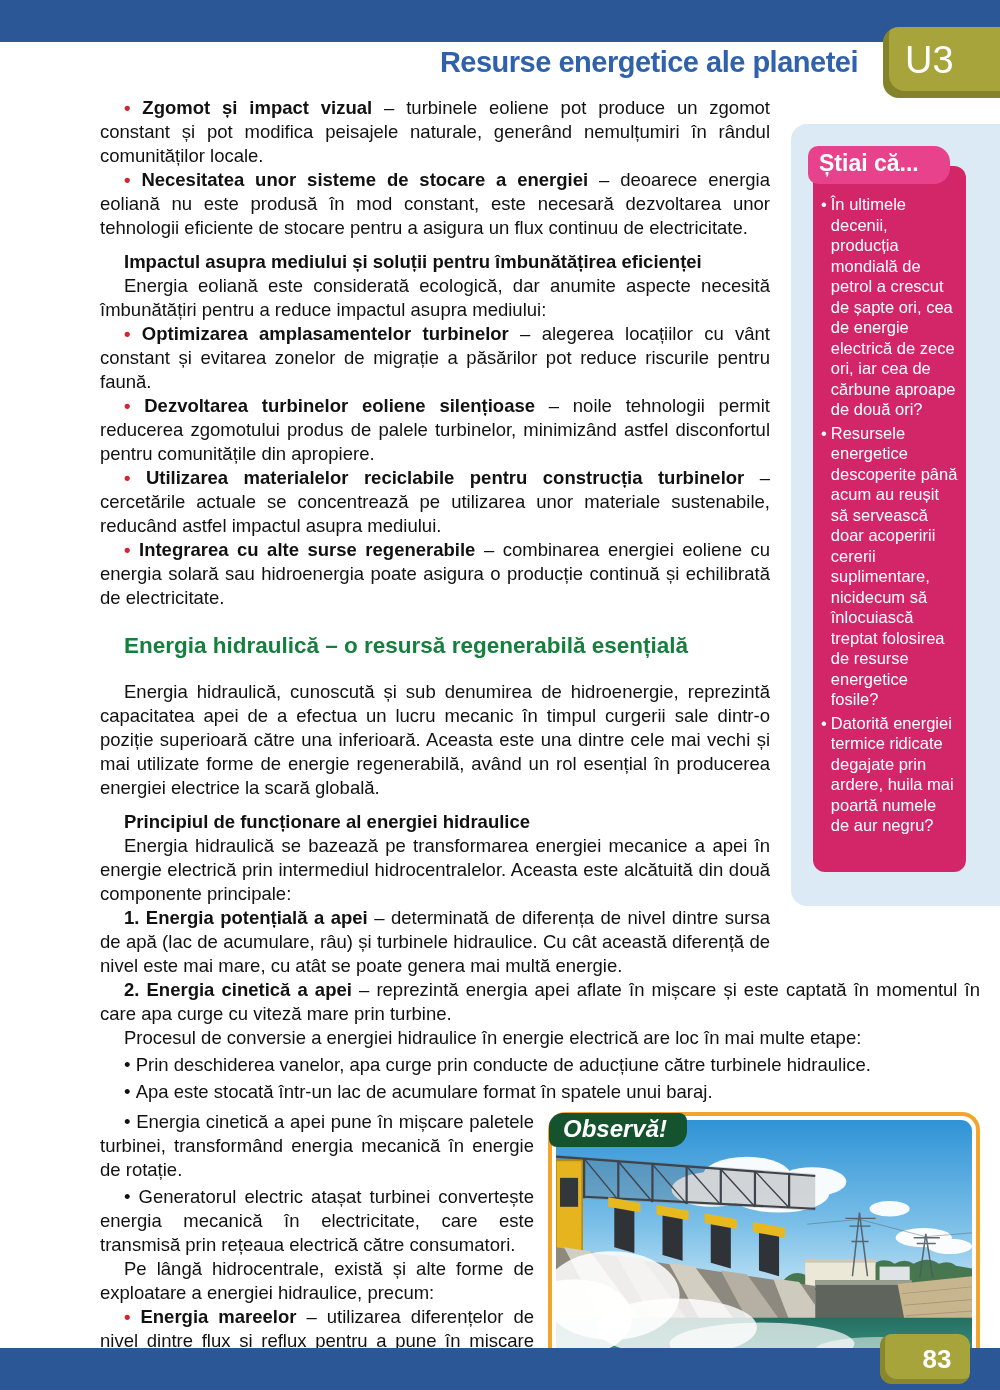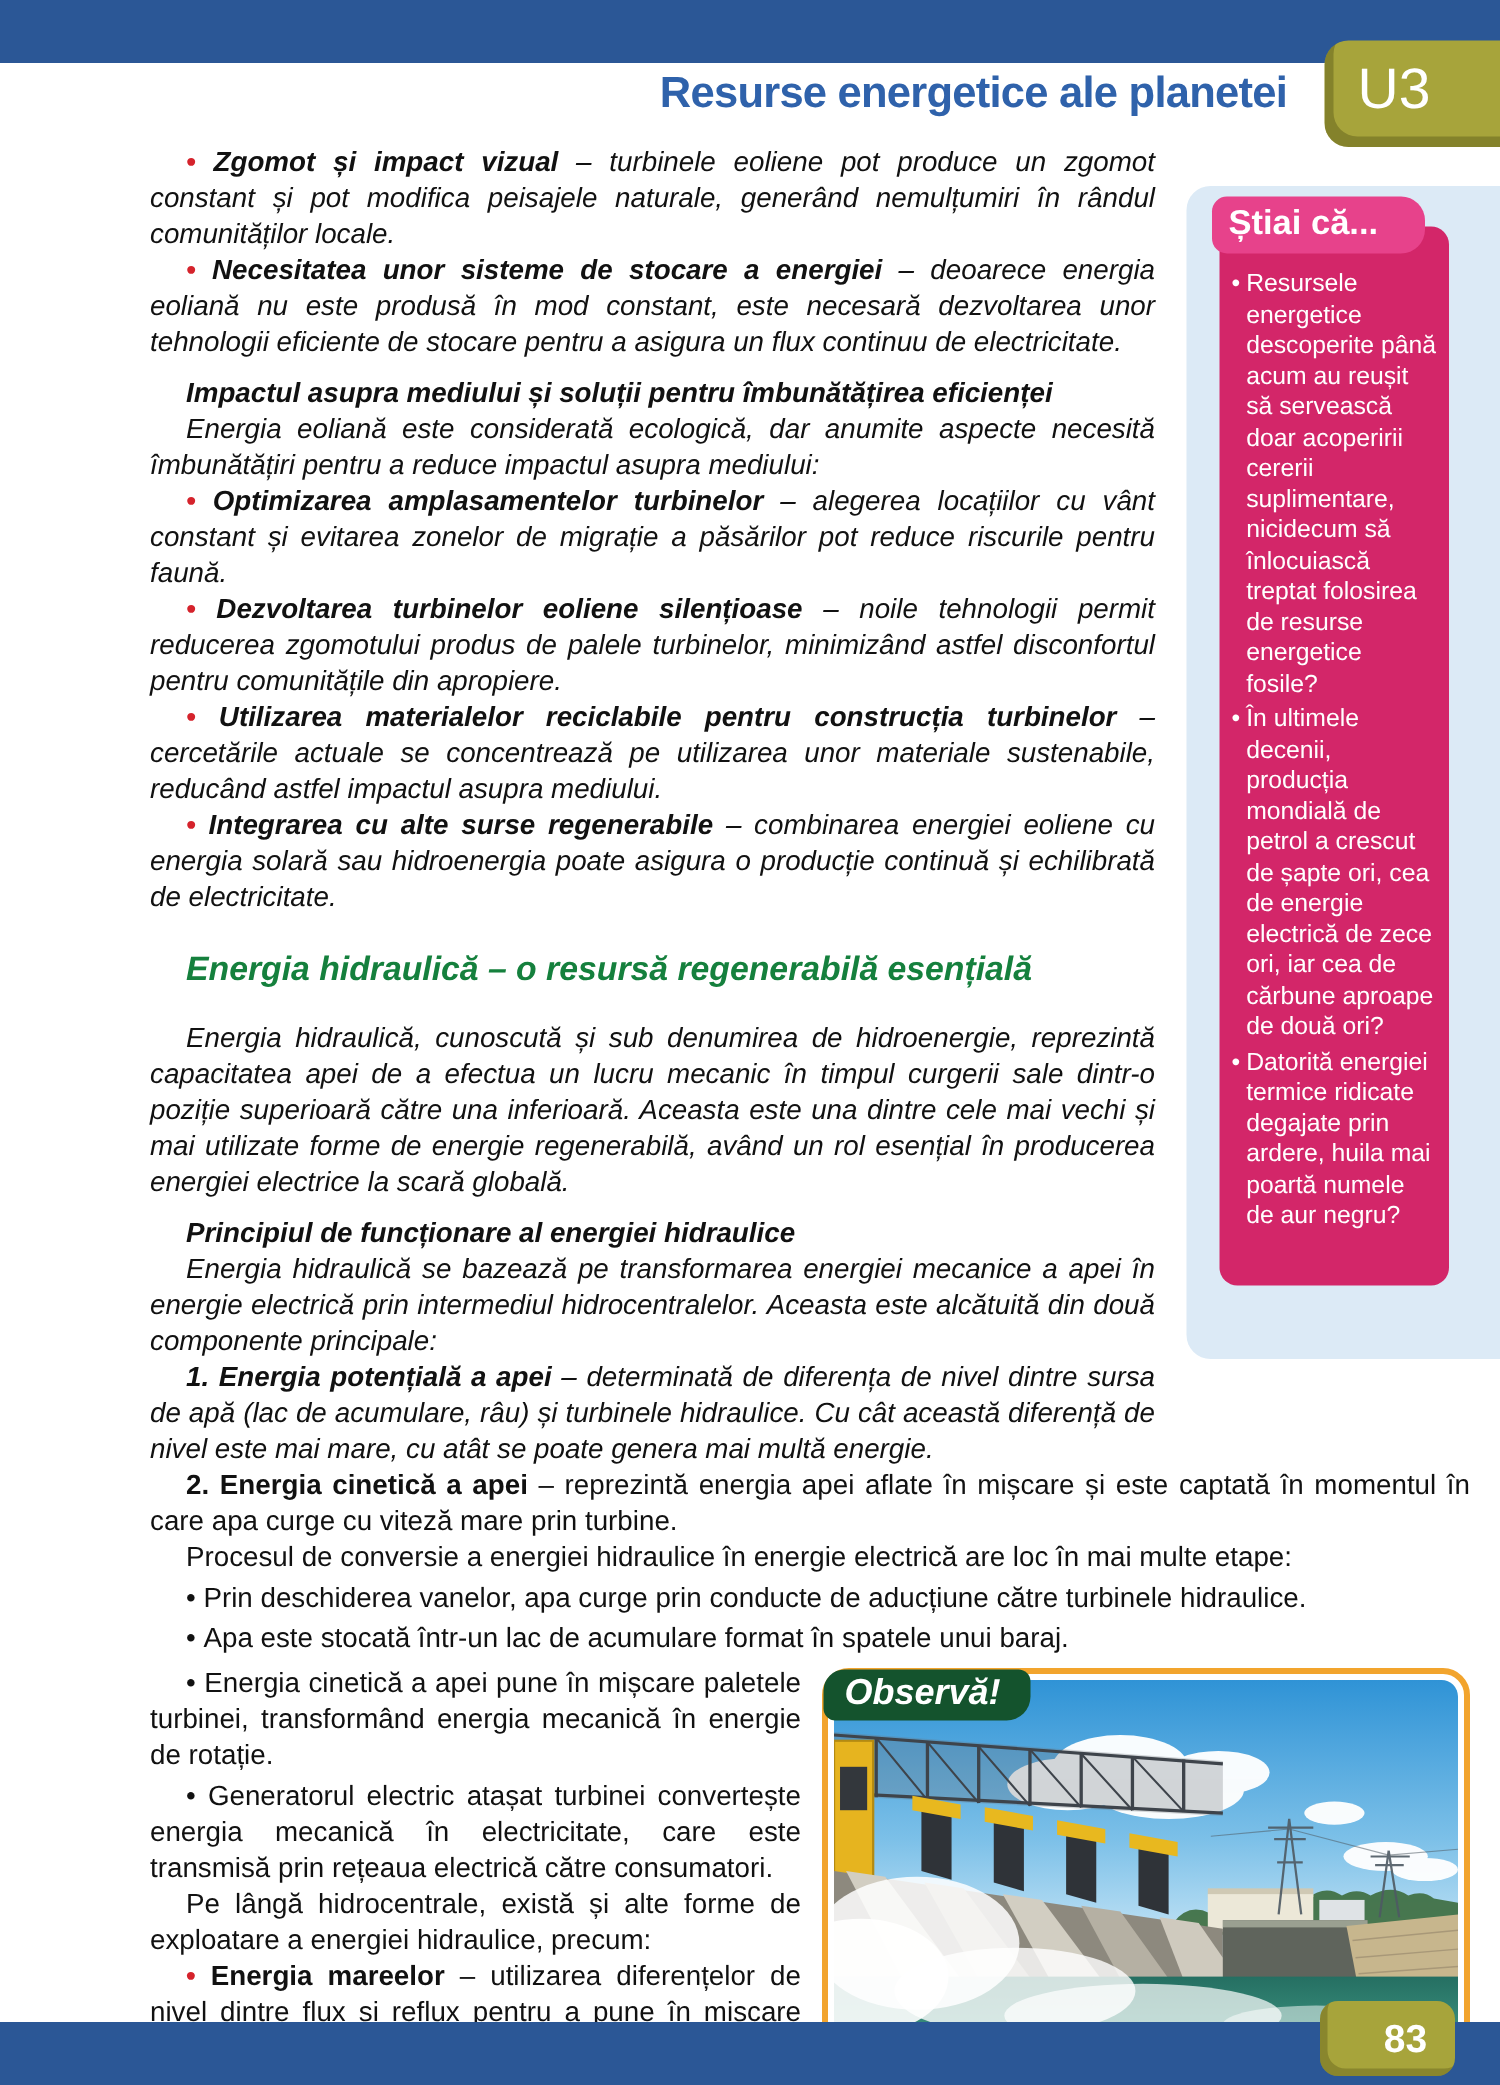--- a/index.html
+++ b/index.html
@@ -14,34 +14,34 @@
   .unit-badge{position:absolute;top:27px;right:0;width:117px;height:71px;background:#a7a43b;
               border-radius:16px 0 0 16px;z-index:7;
               box-shadow:inset 6px -7px 0 rgba(92,89,25,0.45);}
   .unit-badge span{display:block;padding:12px 0 0 22px;font-size:38px;font-weight:normal;color:#fff;}
   .page-badge{position:absolute;right:30px;bottom:6px;width:66px;height:50px;background:#a7a43b;
               border-radius:12px;z-index:7;box-shadow:inset 5px -5px 0 rgba(92,89,25,0.40);
               text-align:center;line-height:50px;font-size:26px;font-weight:bold;color:#fff;padding-left:24px;}
   
   .side-panel{position:absolute;top:124px;left:791px;right:0;height:782px;background:#dceaf6;
               border-radius:16px 0 0 16px;}
-  .know-box{position:absolute;top:131px;left:813px;width:153px;z-index:2;}
+  .know-box{position:absolute;top:146px;left:813px;width:153px;z-index:2;}
   .know-tab{position:absolute;top:0;left:-5px;width:142px;height:38px;background:#e7428b;
             border-radius:10px 16px 16px 10px;z-index:3;
             font-size:23px;font-weight:bold;color:#fff;padding:4px 0 0 11px;box-sizing:border-box;}
   .know-body{position:relative;margin-top:20px;width:153px;height:706px;background:#d32669;
              border-radius:12px;box-sizing:border-box;padding:28px 7px 10px 8px;overflow:hidden;}
   .know-item{display:flex;gap:4px;color:#fff;font-size:16.5px;line-height:20.5px;margin-bottom:3px;}
   .know-item .dot{flex:0 0 auto;}
   .know-item .dot::before{content:"\2022";}
   
   .flow{position:absolute;left:100px;top:96px;width:880px;font-size:18.5px;line-height:24px;
         text-align:justify;z-index:1;}
   .flow p{margin:0;text-indent:24px;}
-  .narrow{width:670px;font-style:italic;}
+  .narrow{width:670px;}
   .lead{font-weight:bold;}
   .rb::before{content:"\2022\00a0";color:#d5232c;font-weight:bold;}
   .bb::before{content:"\2022\00a0";color:#111;}
   .h-black{font-weight:bold;text-indent:24px;margin:10px 0 0;}
   .h-blue{font-weight:bold;color:#15803d;font-size:22.5px;text-indent:24px;margin:24px 0 22px;
           text-align:left;}
   .step{text-indent:48px;margin-top:3px !important;}
   
   .wrap-section{margin-top:6px;}
   .observe-box{float:right;position:relative;width:432px;height:288px;margin:2px 0 0 14px;
@@ -68,25 +68,25 @@
     <span>U3</span>
   </div>
 
   <div class="side-panel"></div>
 
   <div class="know-box">
     <div class="know-tab">Știai că...</div>
     <div class="know-body">
       <div class="know-item">
         <span class="dot"></span>
-        <span>Resursele energetice descoperite până acum au reușit să servească doar acoperirii cererii suplimentare, nicidecum să înlocuiască treptat folosirea de resurse energetice fosile?</span>
+        <span>În ultimele decenii, producția mondială de petrol a crescut de șapte ori, cea de energie electrică de zece ori, iar cea de cărbune aproape de două ori?</span>
       </div>
       <div class="know-item">
         <span class="dot"></span>
-        <span>În ultimele decenii, producția mondială de petrol a crescut de șapte ori, cea de energie electrică de zece ori, iar cea de cărbune aproape de două ori?</span>
+        <span>Resursele energetice descoperite până acum au reușit să servească doar acoperirii cererii suplimentare, nicidecum să înlocuiască treptat folosirea de resurse energetice fosile?</span>
       </div>
       <div class="know-item">
         <span class="dot"></span>
         <span>Datorită energiei termice ridicate degajate prin ardere, huila mai poartă numele de aur negru?</span>
       </div>
     </div>
   </div>
 
   <div class="flow">
 

